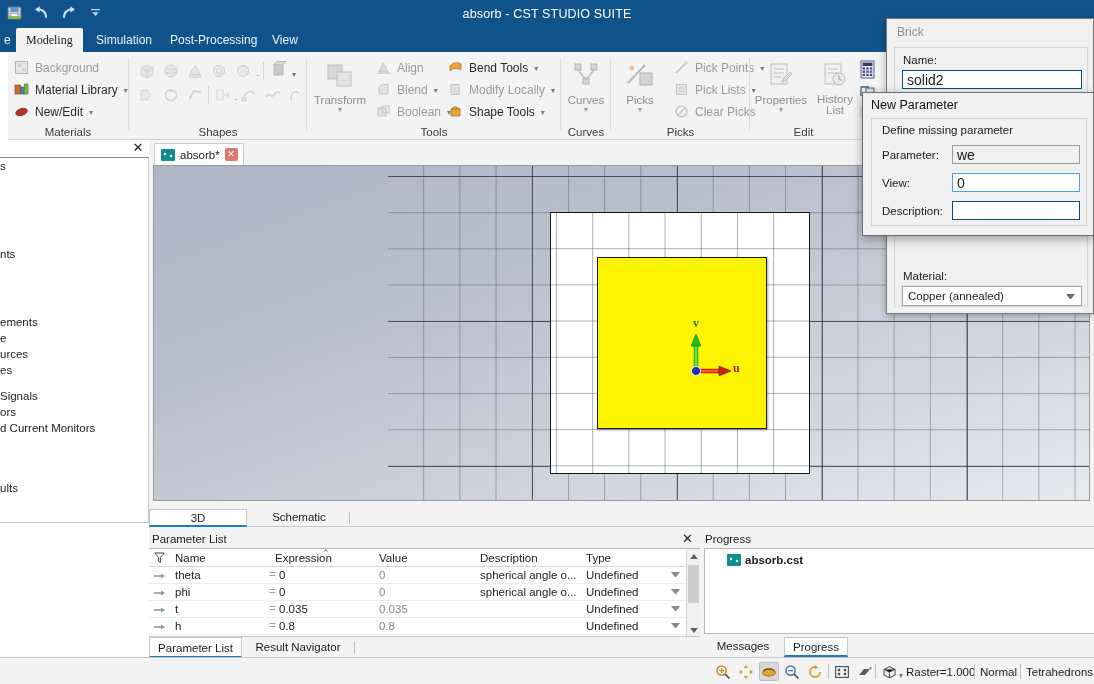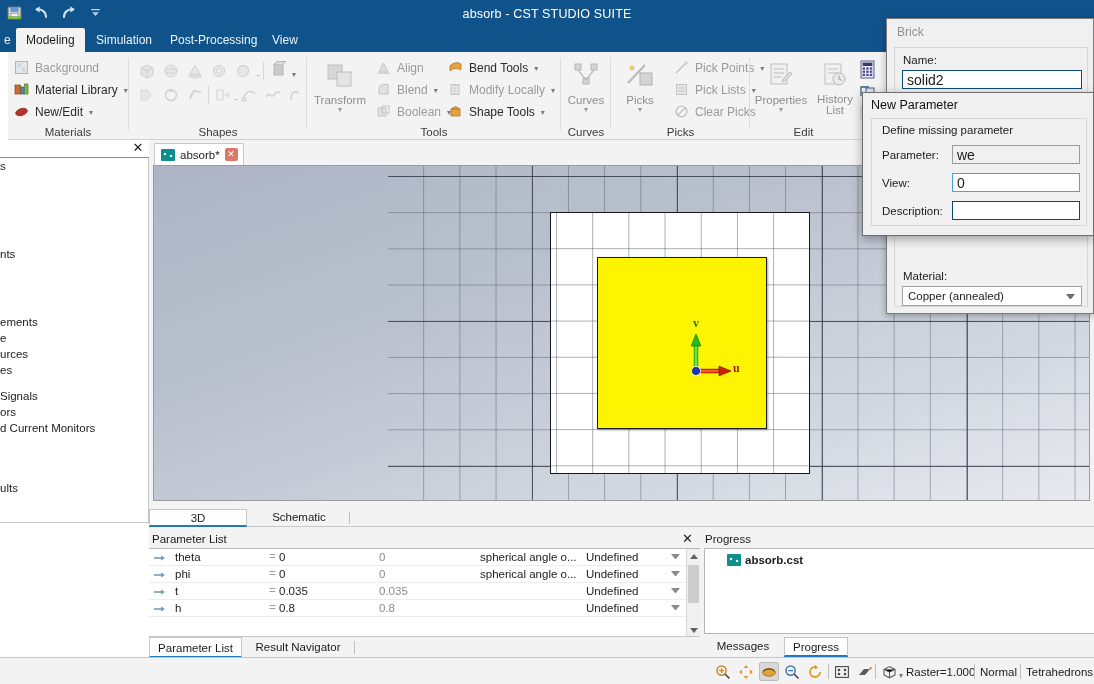--- a/index.html
+++ b/index.html
@@ -368,21 +368,21 @@
         <svg width="11" height="11" viewBox="0 0 11 11">
           <rect x="1" y="2" width="9" height="1.2" fill="#bcd4e8"></rect>
           <path d="M2.2 5.2 L8.8 5.2 L5.5 9 Z" fill="#bcd4e8"></path>
         </svg>
       </span>
     </div>
   </div>
 
   <div class="ribbon-tabs">
     <div class="rtab" style="left:-6px;">e</div>
-    <div class="rtab active" style="left:16px;">Modeling</div>
+    <div class="rtab active" style="left:16px;font-family:Liberation Serif, serif;">Modeling</div>
     <div class="rtab" style="left:86px;">Simulation</div>
     <div class="rtab" style="left:160px;">Post-Processing</div>
     <div class="rtab" style="left:262px;">View</div>
   </div>
 
   <div class="ribbon">
 
     <div class="rgroup" style="left:0; width:120px;">
       <div class="mitem" style="left:6px; top:8px;">
         <span class="ic">
@@ -755,20 +755,33 @@
       <div class="vtab" style="left:104px; width:92px;">Schematic</div>
       <div class="vtab-sep" style="left:200px;"></div>
     </div>
   </div>
 
   <div class="paramlist">
     <div class="pl-title">Parameter List</div>
     <span class="pl-close">✕</span>
 
     <div class="pl-table">
+      <div class="pl-head">
+        <span style="position:absolute; left:5px; top:3px;">
+          <svg width="11" height="12" viewBox="0 0 11 12">
+              <path d="M.8 1 L10.2 1 L6.4 5.6 L6.4 10.4 L4.6 9.2 L4.6 5.6 Z" fill="none" stroke="#404040" stroke-width="1"></path>
+            </svg>
+        </span>
+        <span class="cell" style="left:26px;">Name</span>
+        <span class="cell" style="left:126px;">Expression</span>
+        <span style="position:absolute; left:173px; top:-1px; font-size:9px; color:#555;">⌃</span>
+        <span class="cell" style="left:230px;">Value</span>
+        <span class="cell" style="left:331px;">Description</span>
+        <span class="cell" style="left:437px;">Type</span>
+      </div>
 
       <div class="pl-row">
         <span class="row-ic">
           <svg width="13" height="9" viewBox="0 0 13 9">
               <path d="M1 5 L8 5" stroke="#7d9bb5" stroke-width="1.6"></path>
               <path d="M8 2.4 L12 5 L8 7.6 Z" fill="#7d9bb5"></path>
             </svg>
         </span>
         <span class="cell name" style="left:26px;">theta</span>
         <span class="eqsign" style="left:120px; top:1px; font-size:11.5px;">=</span>

